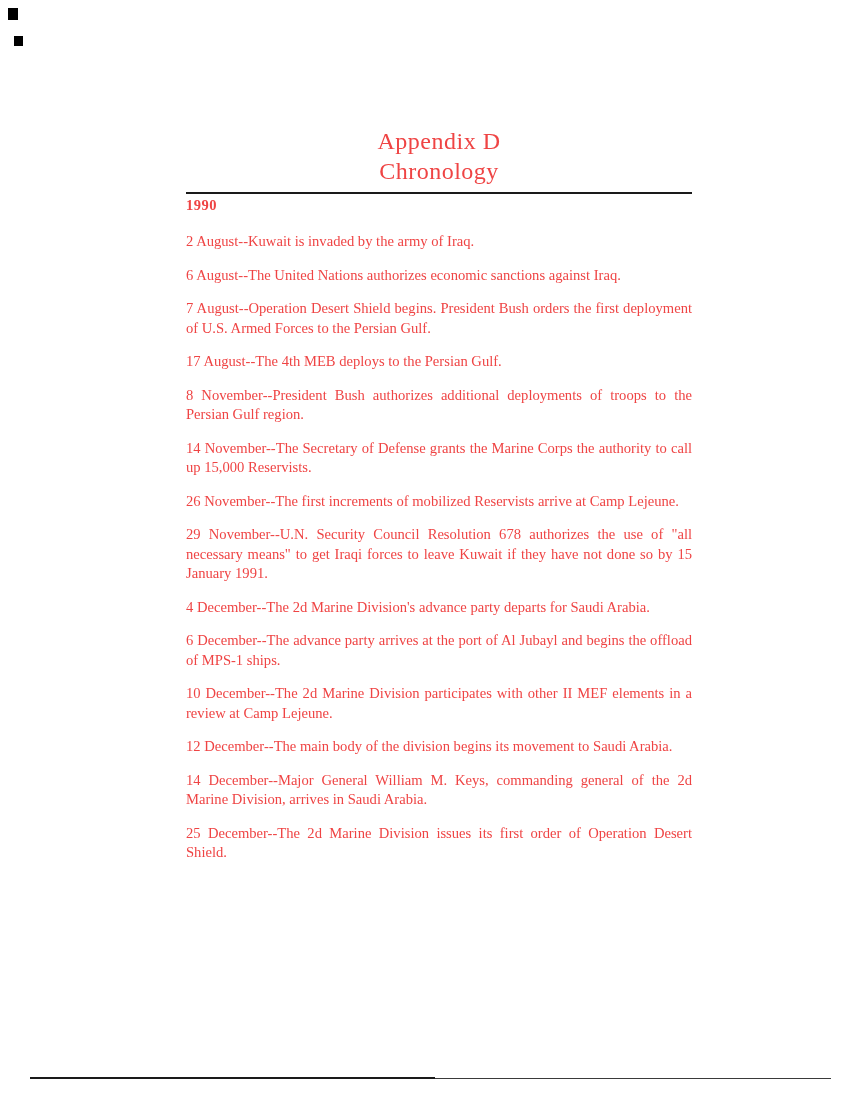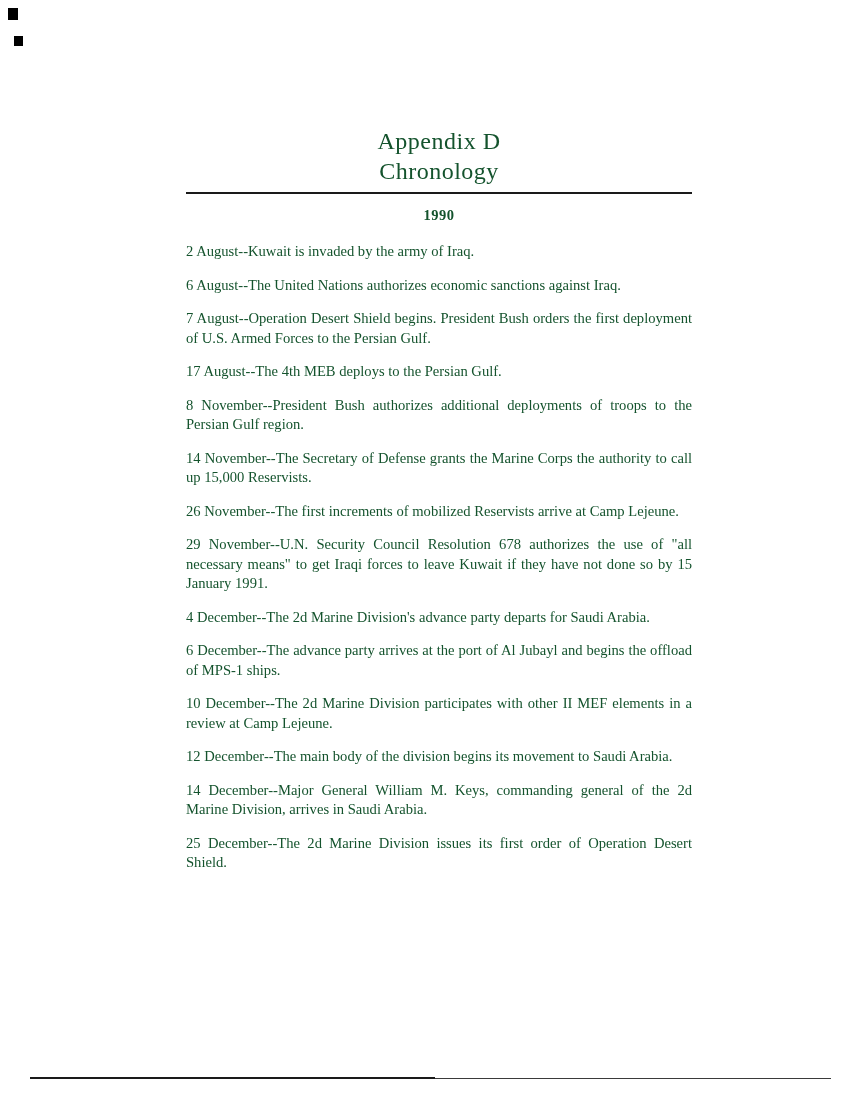--- a/index.html
+++ b/index.html
@@ -6,21 +6,21 @@
     margin: 0;
     padding: 0;
     background: #ffffff;
   }
   .page {
     position: relative;
     width: 864px;
     height: 1105px;
     background: #ffffff;
     font-family: "Liberation Serif", "DejaVu Serif", serif;
-    color: #14532d;
+    color: #ef4444;
     overflow: hidden;
   }
   
   .scan-mark {
     position: absolute;
     background: #000;
   }
   .scan-mark.m1 { left: 8px;  top: 8px;  width: 10px; height: 12px; }
   .scan-mark.m2 { left: 14px; top: 36px; width: 9px;  height: 10px; }
 
@@ -38,24 +38,24 @@
     margin: 0;
     letter-spacing: 0.5px;
   }
   .header-rule {
     border: none;
     border-top: 2px solid #1a1a1a;
     margin: 6px 0 0 0;
     width: 100%;
   }
   .year-heading {
-    text-align: center;
+    text-align: left;
     font-weight: bold;
     font-size: 14.5px;
-    margin: 13px 0 18px 0;
+    margin: 3px 0 18px 0;
     letter-spacing: 0.5px;
   }
   .entries p.entry {
     font-size: 14.6px;
     line-height: 19.5px;
     margin: 12px 0 14px 0;
     text-align: justify;
     text-justify: inter-word;
   }
   .footer-rule-left {

